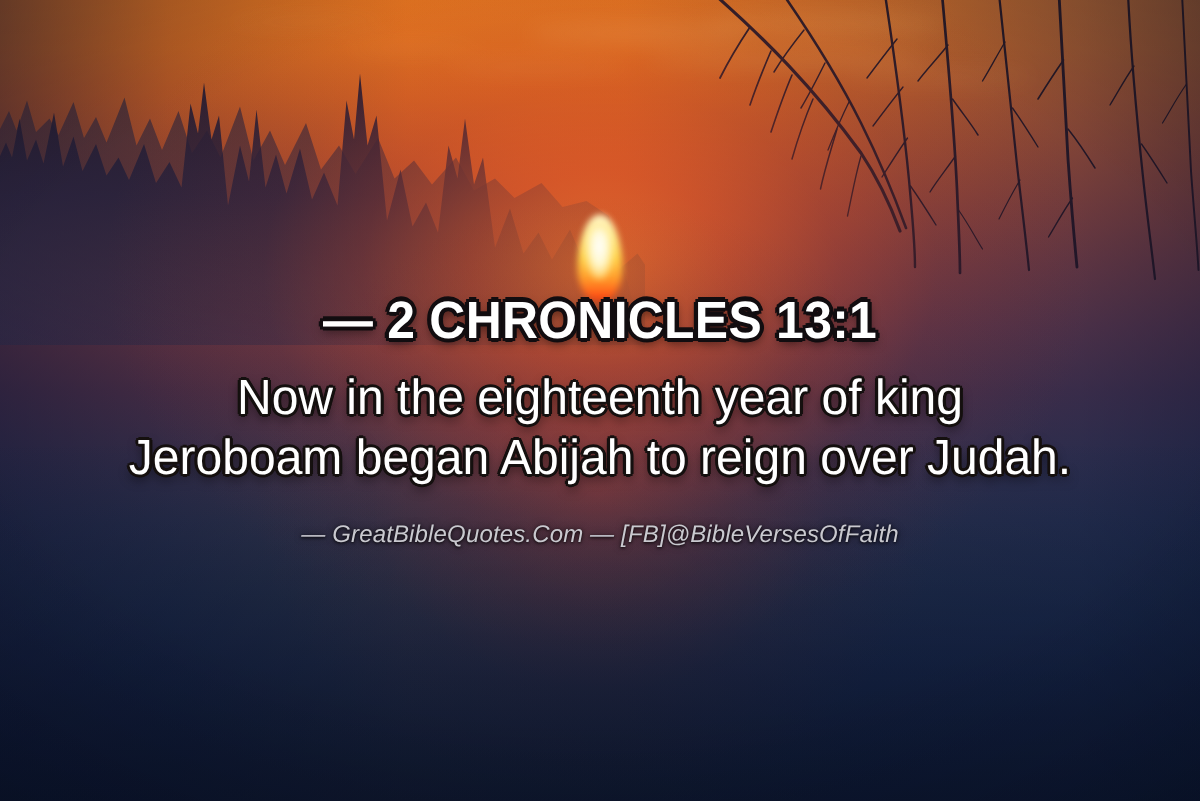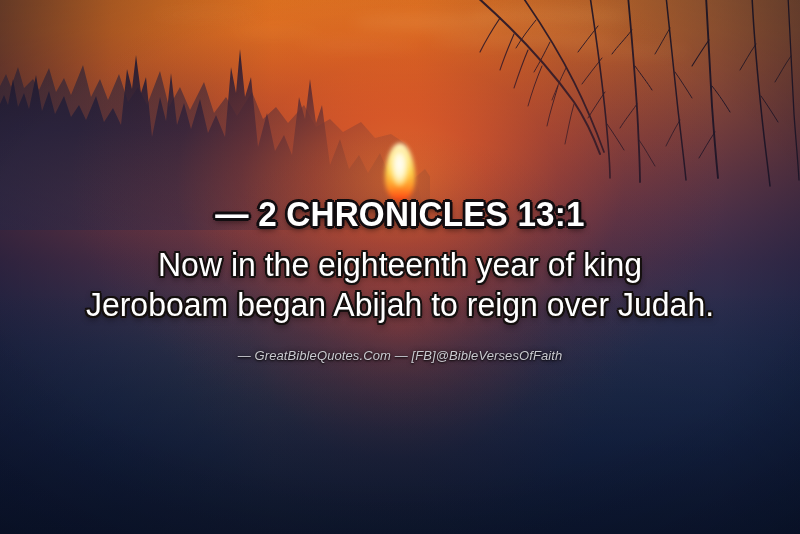--- a/index.html
+++ b/index.html
@@ -199,21 +199,21 @@
       -2.2px  0    0 #15100f, 2.2px  0    0 #15100f,
        0    -2.2px 0 #15100f, 0     2.2px 0 #15100f,
        0     3px  7px rgba(0,0,0,0.7);
   }
   #verse-body .line { display: block; white-space: nowrap; }
 
   #attribution {
     margin: 22px 0 0 0;
     font-family: "Liberation Sans", sans-serif;
     font-style: italic;
-    font-size: 13px;
+    font-size: 16px;
     letter-spacing: 0.1px;
     color: #c9c9cf;
     text-shadow: 0 1px 2px rgba(0,0,0,0.85), 0 0 5px rgba(0,0,0,0.6);
   }
   #attribution .sep { color: #b8b8c0; }
 </style>
 </head>
 <body>
 
 <div id="quote-card">

